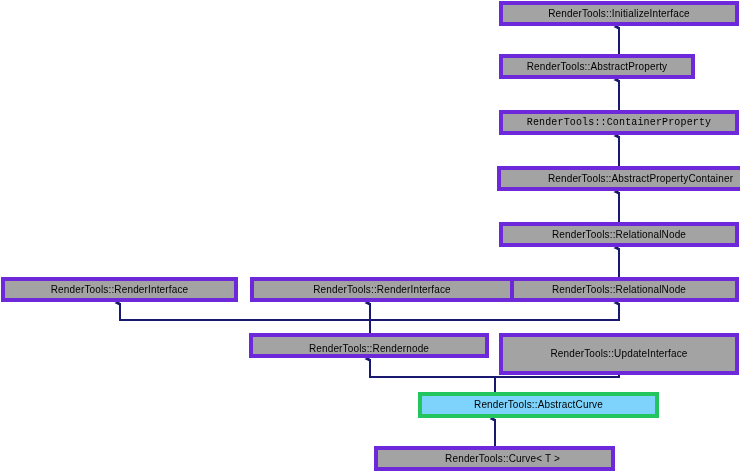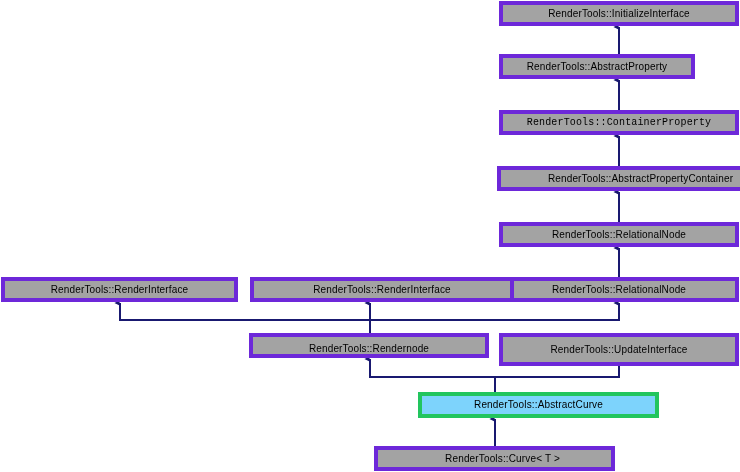--- a/index.html
+++ b/index.html
@@ -112,21 +112,21 @@
   </div>
 
   <div class="node" style="left:250px; top:277px; width:264px; height:25px;">
     <span class="node-label">RenderTools::RenderInterface</span>
   </div>
 
   <div class="node" style="left:249px; top:333px; width:240px; height:25px;align-items:flex-end;">
     <span class="node-label">RenderTools::Rendernode</span>
   </div>
 
-  <div class="node" style="left:499px; top:333px; width:240px; height:33px;">
+  <div class="node" style="left:499px; top:333px; width:240px; height:42px;">
     <span class="node-label">RenderTools::UpdateInterface</span>
   </div>
 
   <div class="node current" style="left:374px; top:392px; width:241px; height:26px;">
     <span class="node-label">RenderTools::AbstractCurve</span>
   </div>
 
   <div class="node" style="left:374px; top:446px; width:241px; height:25px;padding-left:16px;">
     <span class="node-label">RenderTools::Curve&lt; T &gt;</span>
   </div>

